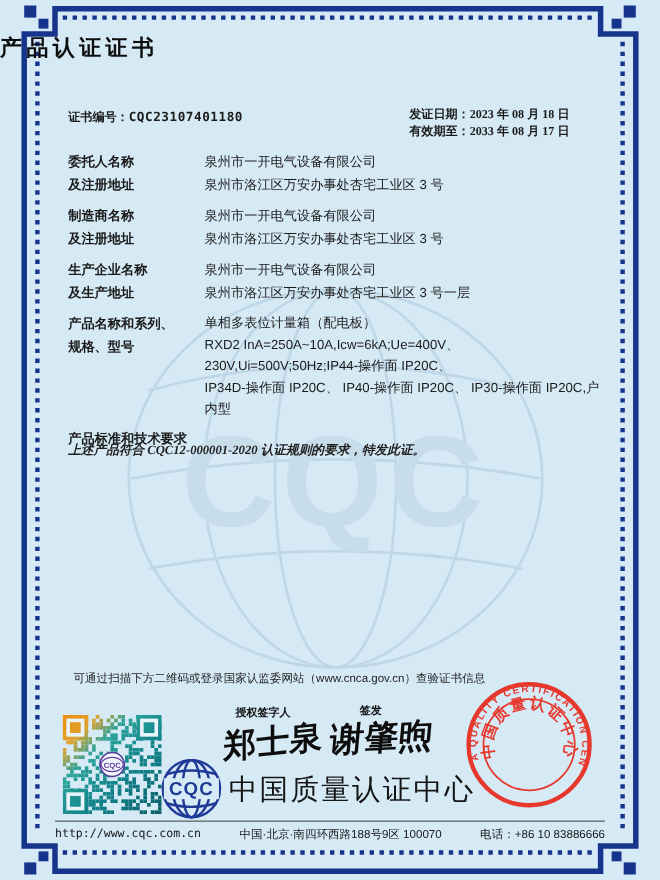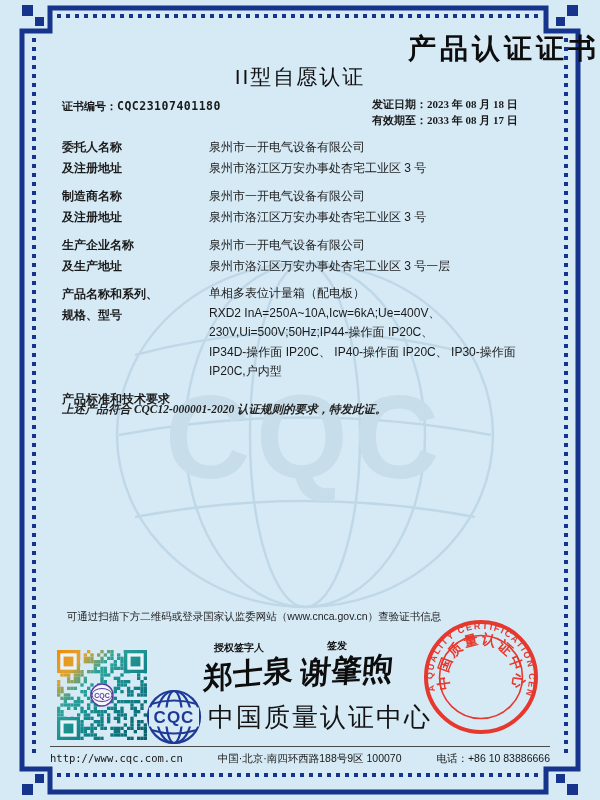--- a/index.html
+++ b/index.html
@@ -1,33 +1,33 @@
 <!DOCTYPE html>
 <html><head>
 <meta charset="utf-8">
 <style>
   html,body{margin:0;padding:0;width:600px;height:800px;overflow:hidden;}
   .page{position:relative;width:600px;height:800px;background:#d6eaf6;
         font-family:"Liberation Sans",sans-serif;color:#1a1a1a;}
   .abs{position:absolute;}
   svg{display:block;}
 
-  .title{left:0;top:30px;width:600px;text-align:right;font-size:28px;font-weight:bold;
+  .title{left:0;top:30px;width:600px;text-align:left;font-size:20px;font-weight:bold;
          letter-spacing:4px;color:#0d0d0d;}
   .subtitle{left:0;top:63px;width:600px;text-align:center;font-size:21px;letter-spacing:2px;color:#111;}
 
   .kai{font-family:"Liberation Serif",serif;font-weight:bold;}
   .certline{left:62px;top:99px;font-size:11px;}
   .certno{font-family:"DejaVu Sans Mono",monospace;font-size:11.5px;font-weight:bold;letter-spacing:.5px;}
   .dates{left:372px;top:96px;font-size:11px;line-height:16px;}
 
   .fields{left:62px;top:137px;width:488px;}
   .field{display:flex;margin-bottom:7px;}
   .field-label{width:124px;flex:none;font-weight:bold;font-size:12px;line-height:21px;white-space:pre-line;}
-  .field-value{flex:1;font-size:12px;line-height:21px;white-space:pre-line;margin-left:23px;}
+  .field-value{flex:1;font-size:12px;line-height:21px;white-space:pre-line;}
   .field.tight .field-value{line-height:19.5px;}
 
   .statement{left:62px;top:402px;width:480px;font-size:11.5px;color:#222;
              font-family:"Liberation Serif",serif;font-weight:bold;font-style:italic;}
 
   .qr-note{left:0;top:610px;width:508px;text-align:center;font-size:10.5px;color:#222;}
 
   .sig-label{font-size:10px;font-weight:bold;color:#111;}
   .sig-name{font-family:"Liberation Serif",serif;font-weight:bold;color:#0d0d0d;}
 
@@ -66,21 +66,20 @@
       <ellipse cx="200" cy="185" rx="120" ry="172"></ellipse>
       <ellipse cx="200" cy="185" rx="55" ry="172"></ellipse>
       <path d="M 30 105 Q 200 60 370 105"></path>
       <path d="M 14 185 Q 200 150 386 185"></path>
       <path d="M 30 267 Q 200 235 370 267"></path>
     </g>
     <text x="200" y="228" text-anchor="middle" font-family="Liberation Sans, sans-serif" font-size="118" font-weight="bold" letter-spacing="6" fill="#bdd3e2">CQC</text>
   </svg>
 
   <div class="abs title">产品认证证书</div>
-  <div class="abs subtitle">II型自愿认证</div>
 
   <div class="abs certline kai">
     <span>证书编号：</span><span class="certno">CQC23107401180</span>
   </div>
   <div class="abs dates kai">
     <div><span>发证日期：</span><span>2023 年 08 月 18 日</span></div>
     <div><span>有效期至：</span><span>2033 年 08 月 17 日</span></div>
   </div>
 
   <div class="abs fields">

